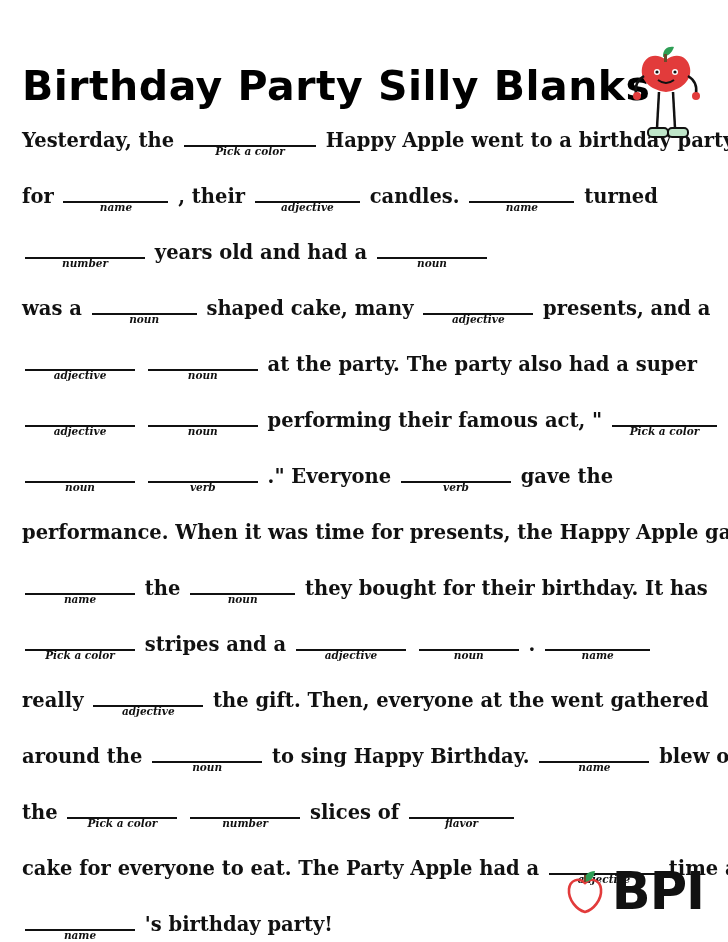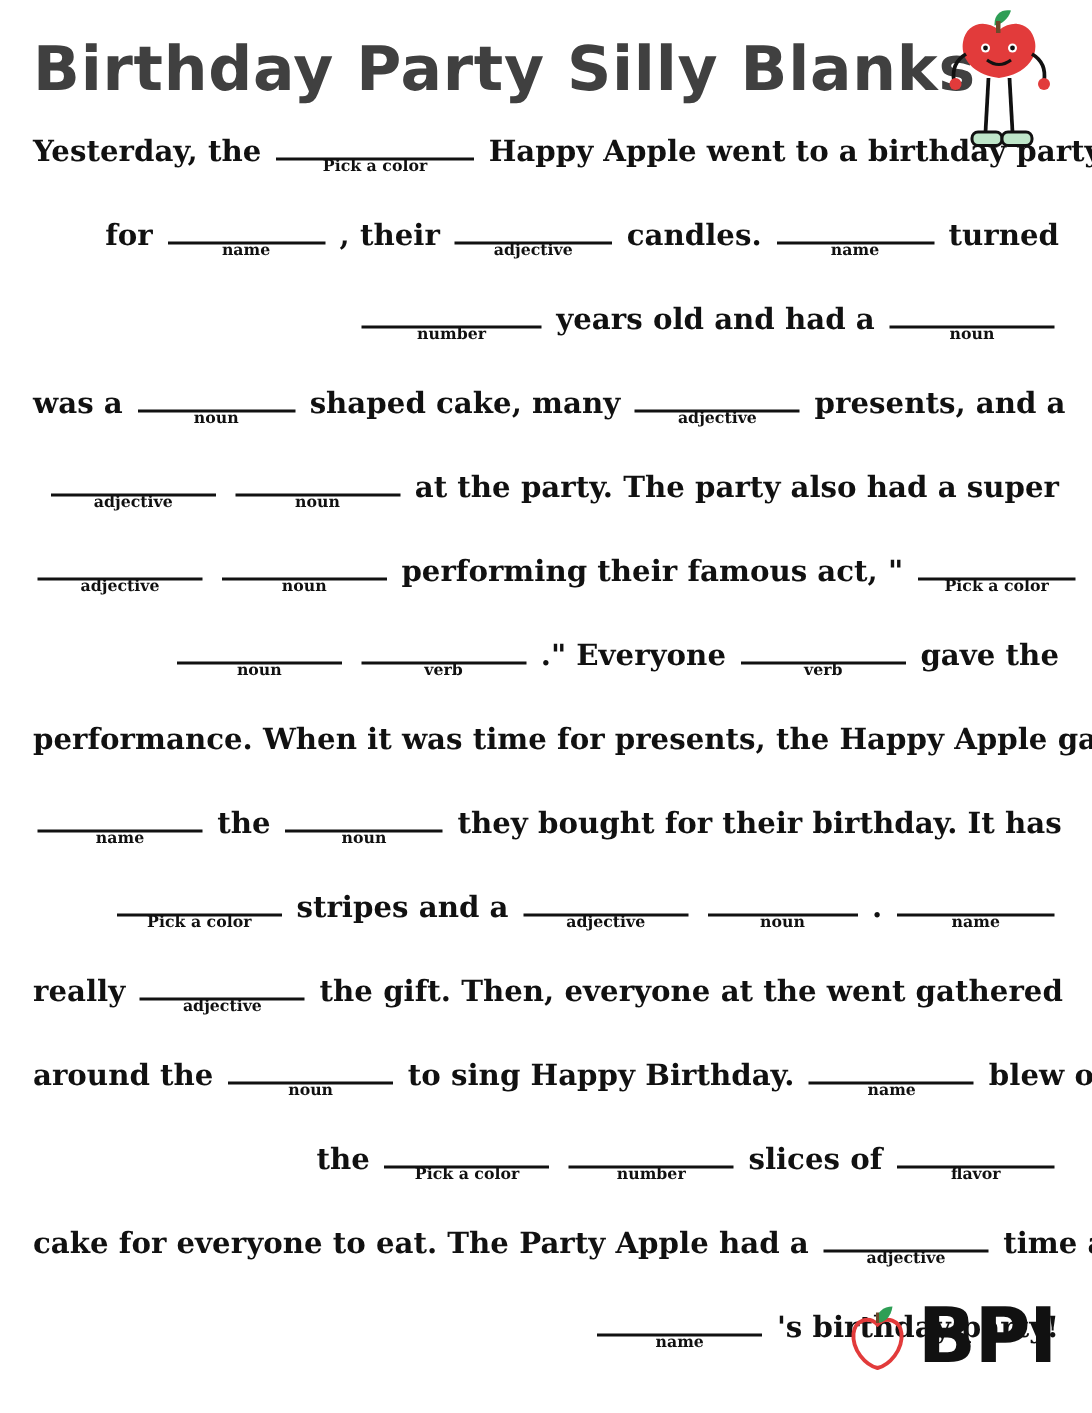--- a/index.html
+++ b/index.html
@@ -25,23 +25,24 @@
   
   .title-row {
     position: relative;
     height: 72px;
   }
   .title {
     font-family: "DejaVu Sans", sans-serif;
     font-weight: bold;
     font-size: 41px;
     letter-spacing: 0.5px;
-    color: #404040;
+    color: #000000;
     line-height: 64px;
     white-space: nowrap;
+    margin-top: 40px;
   }
   .apple-logo {
     position: absolute;
     right: 4px;
     top: -8px;
     width: 72px;
     height: 102px;
   }
   
   .story {
@@ -49,21 +50,20 @@
     font-weight: bold;
     font-size: 19.5px;
     line-height: 30px;
     color: #111111;
   }
   .line {
     position: relative;
     display: block;
     white-space: nowrap;
     margin-bottom: 26px;
-    text-align: right;
   }
   .txt { vertical-align: baseline; }
   
   .blank {
     position: relative;
     display: inline-block;
     vertical-align: baseline;
     border-bottom: 2px solid #111111;
     height: 19px;
     margin: 0 3px;
@@ -72,20 +72,21 @@
     position: absolute;
     left: 50%;
     transform: translateX(-50%);
     top: 19px;
     font-family: "DejaVu Serif", serif;
     font-weight: bold;
     font-size: 10.5px;
     line-height: 13px;
     color: #111111;
     white-space: nowrap;
+    font-style: italic;
   }
   .w100 { width: 100px; }
   .w105 { width: 105px; }
   .w110 { width: 110px; }
   .w120 { width: 120px; }
   .w130 { width: 132px; }
   
   .footer-logo {
     position: absolute;
     right: 24px;

